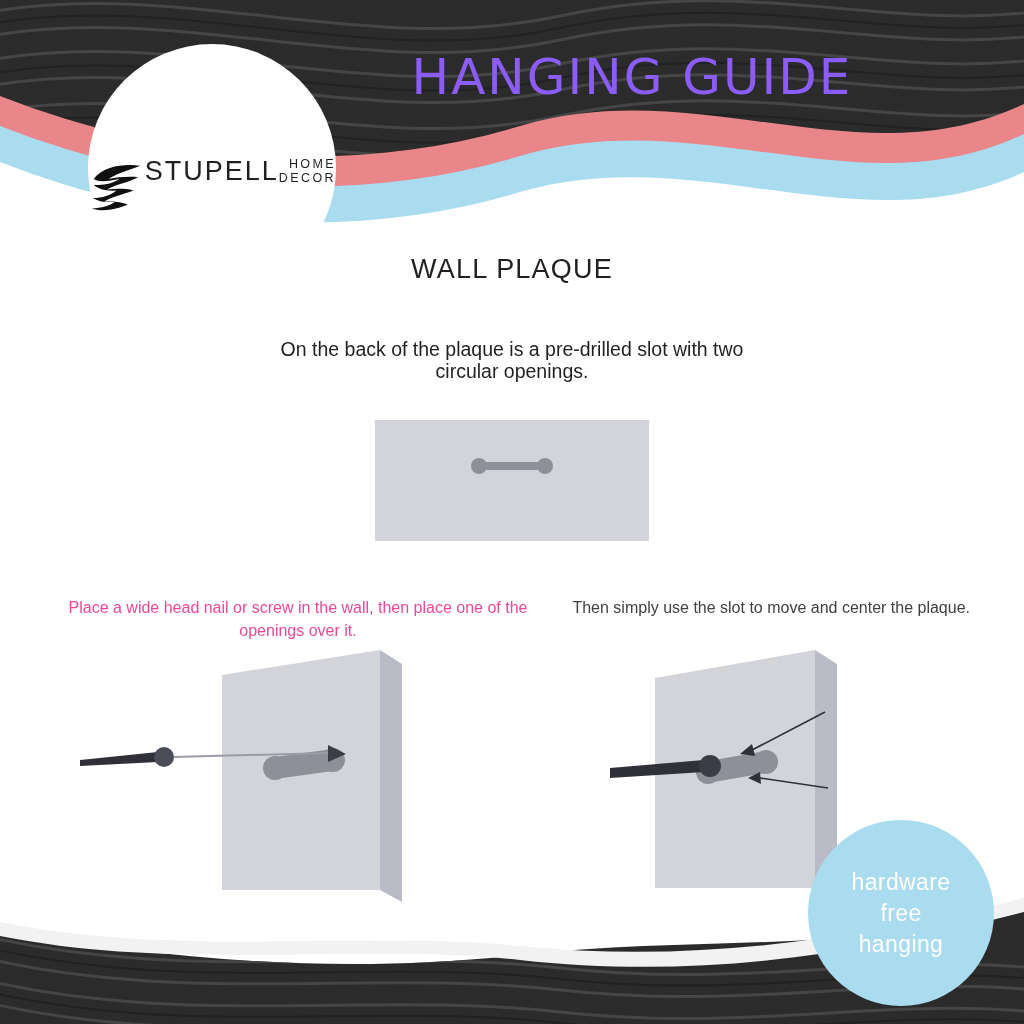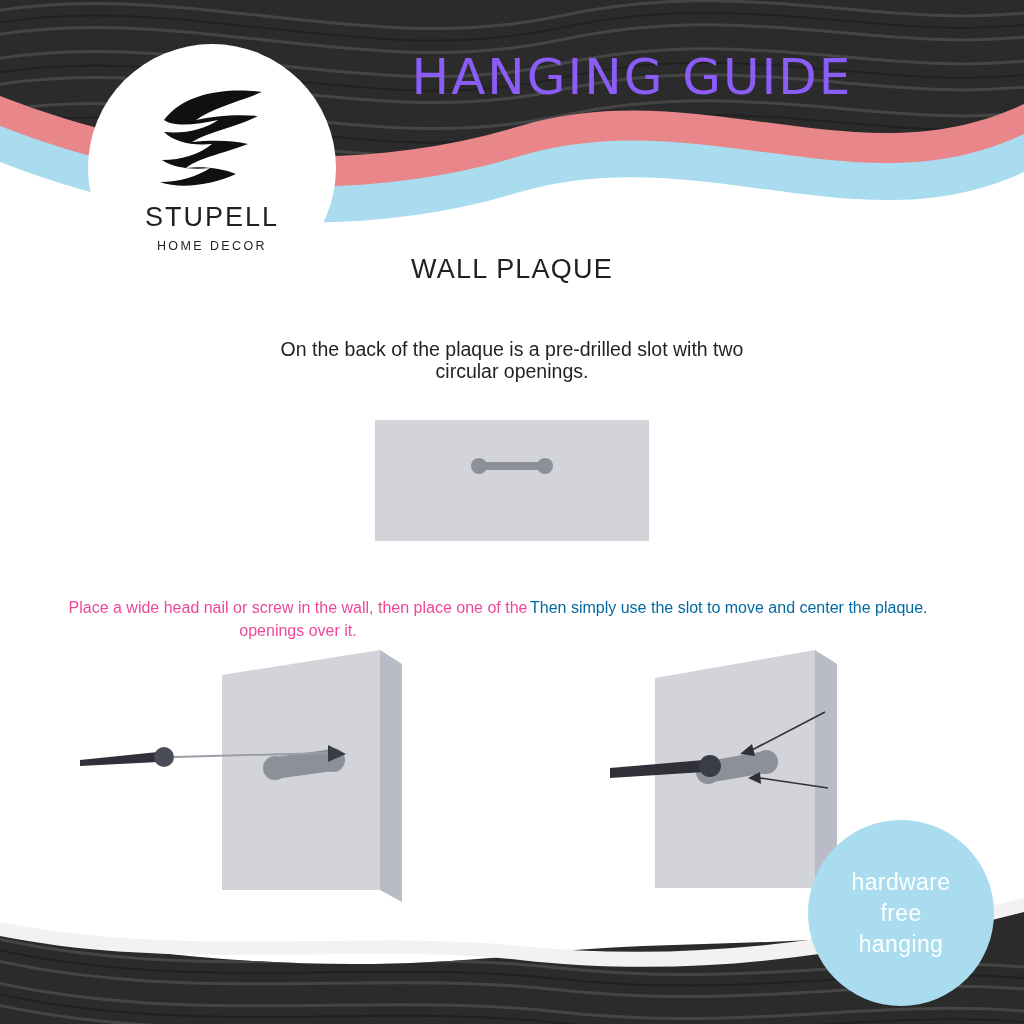--- a/index.html
+++ b/index.html
@@ -35,21 +35,21 @@
   
   .logo-badge {
     position: absolute;
     left: 88px;
     top: 44px;
     width: 248px;
     height: 248px;
     border-radius: 50%;
     background: #ffffff;
     display: flex;
-    flex-direction: column;
+    flex-direction: row;
     align-items: center;
     justify-content: flex-start;
     box-shadow: 0 0 0 0 rgba(0,0,0,0);
   }
   .logo-mark {
     margin-top: 42px;
     width: 120px;
     height: 110px;
   }
   .logo-name {
@@ -131,24 +131,24 @@
     text-align: center;
     font-size: 16px;
     line-height: 23px;
     color: #ec4899;
   }
   .cap-right {
     position: absolute;
     left: 530px;
     top: 596px;
     width: 440px;
-    text-align: left;
+    text-align: right;
     font-size: 16px;
     line-height: 23px;
-    color: #0369a1;
+    color: #404040;
   }
 
   .art-left {
     position: absolute;
     left: 70px;
     top: 650px;
     width: 420px;
     height: 270px;
   }
   .art-right {

